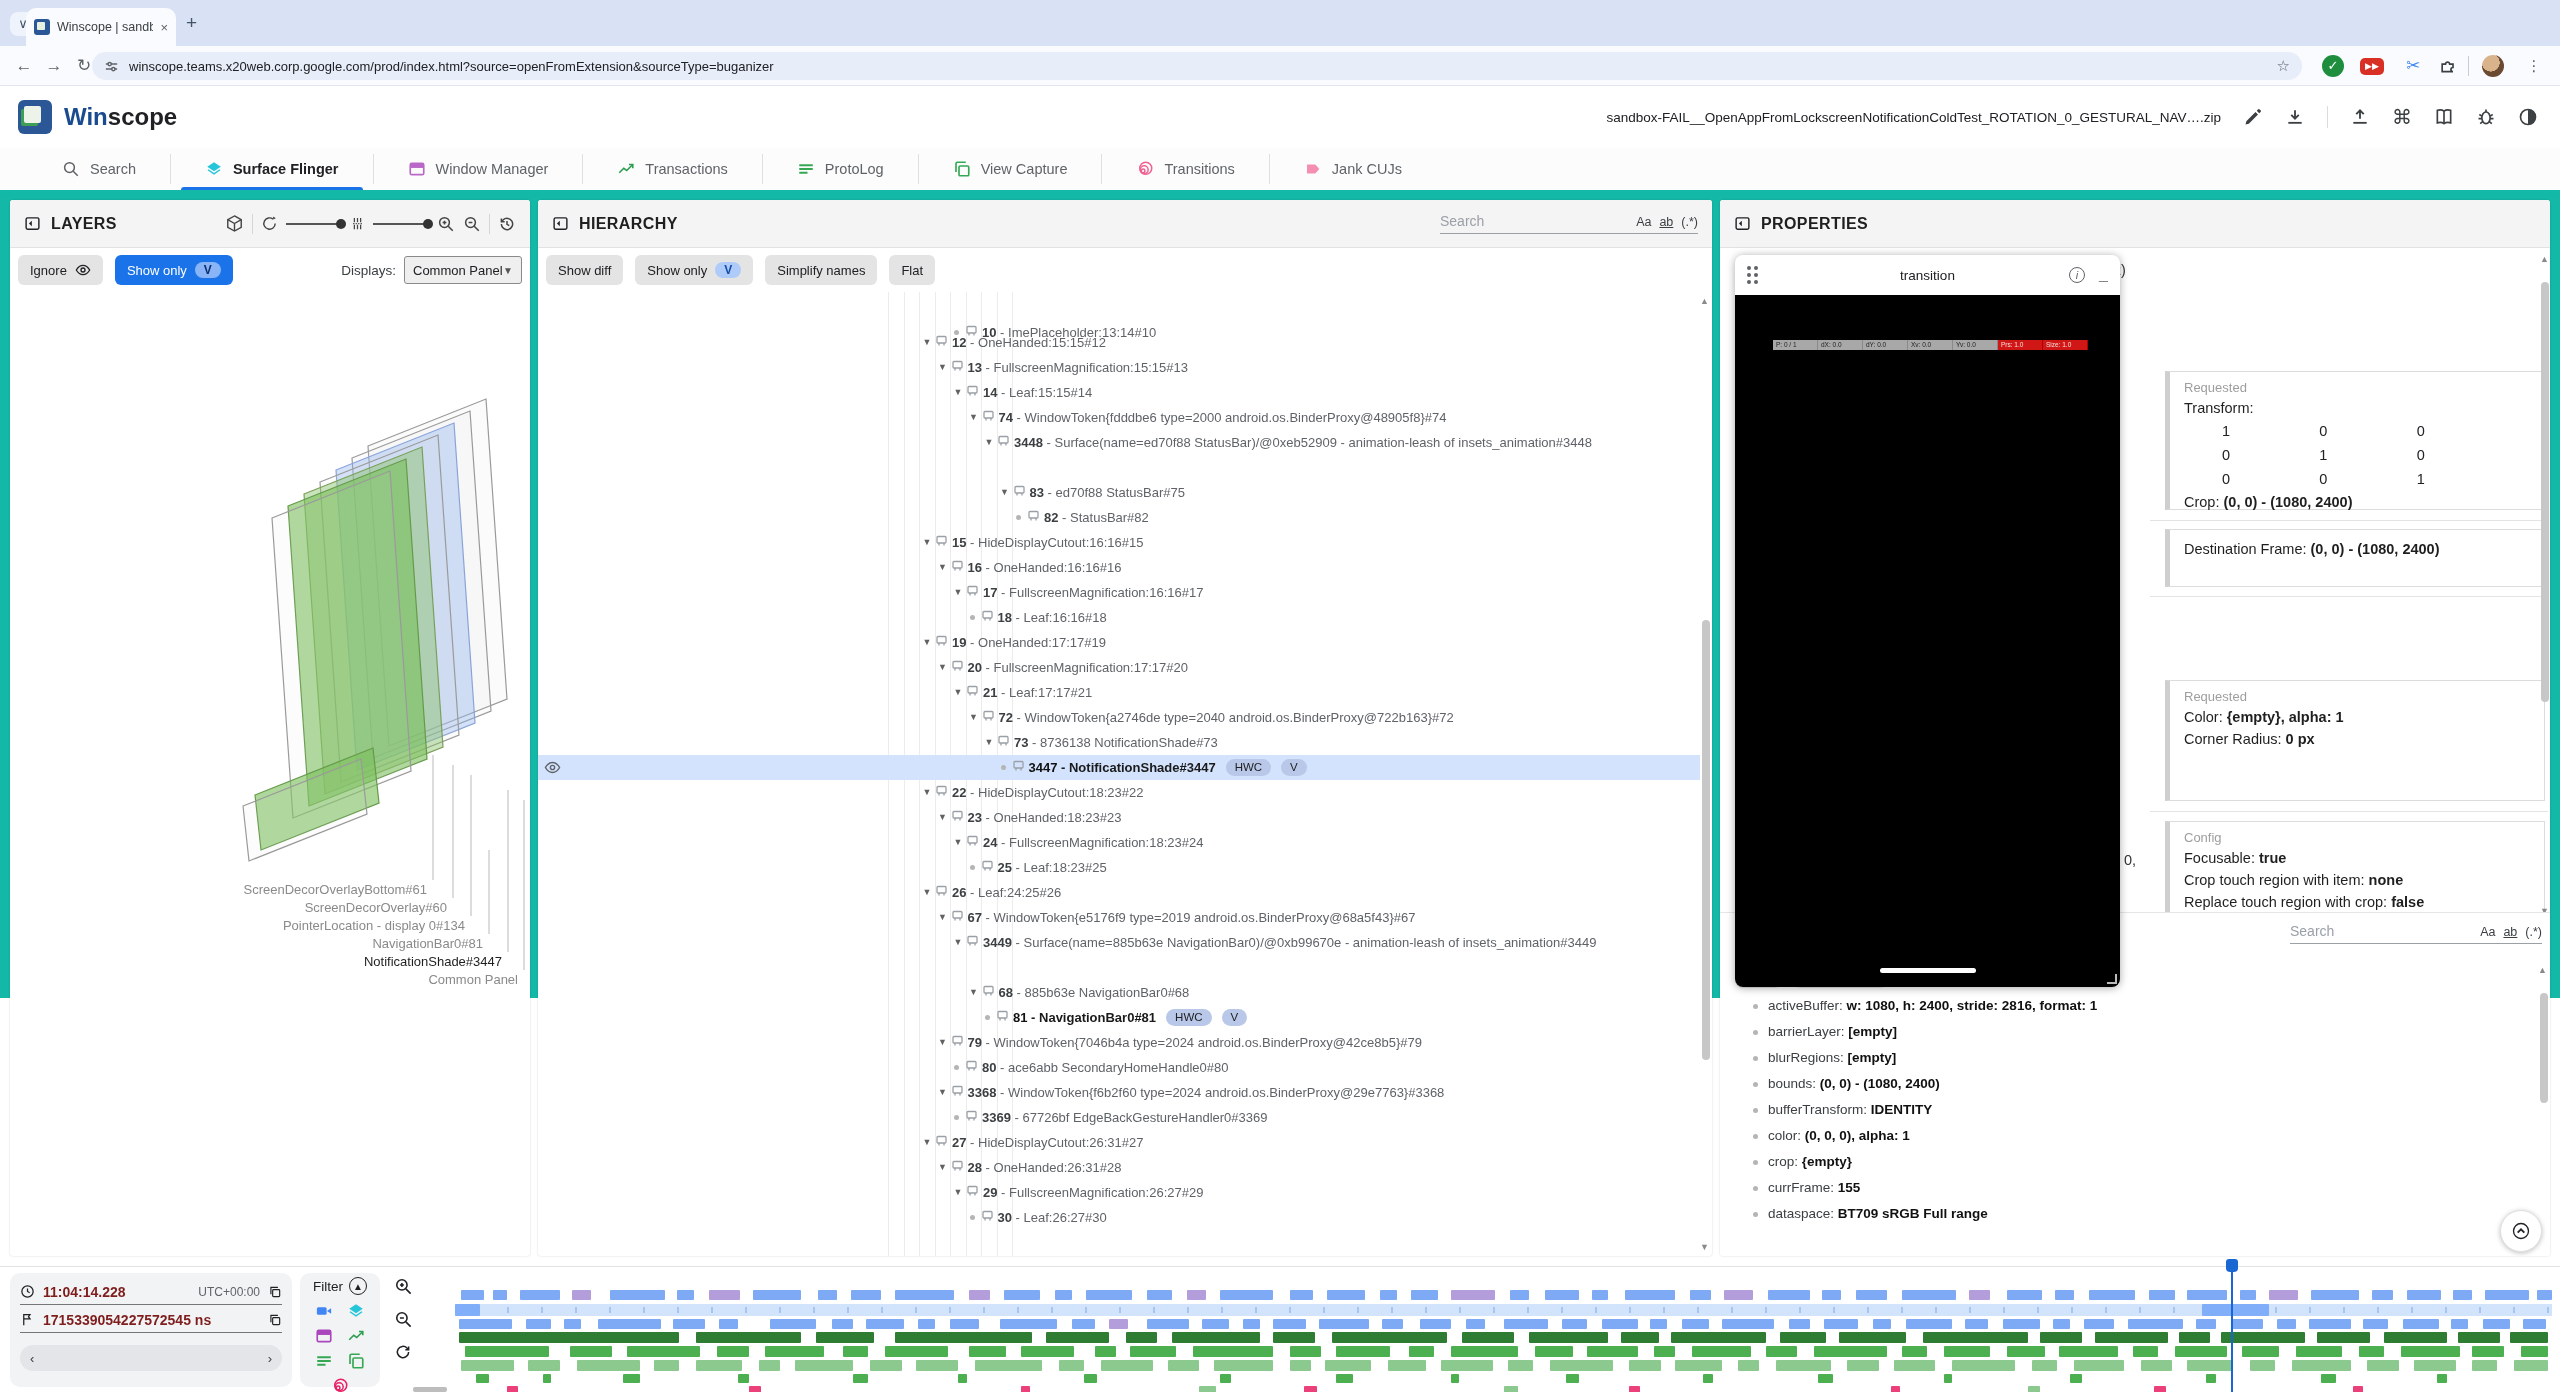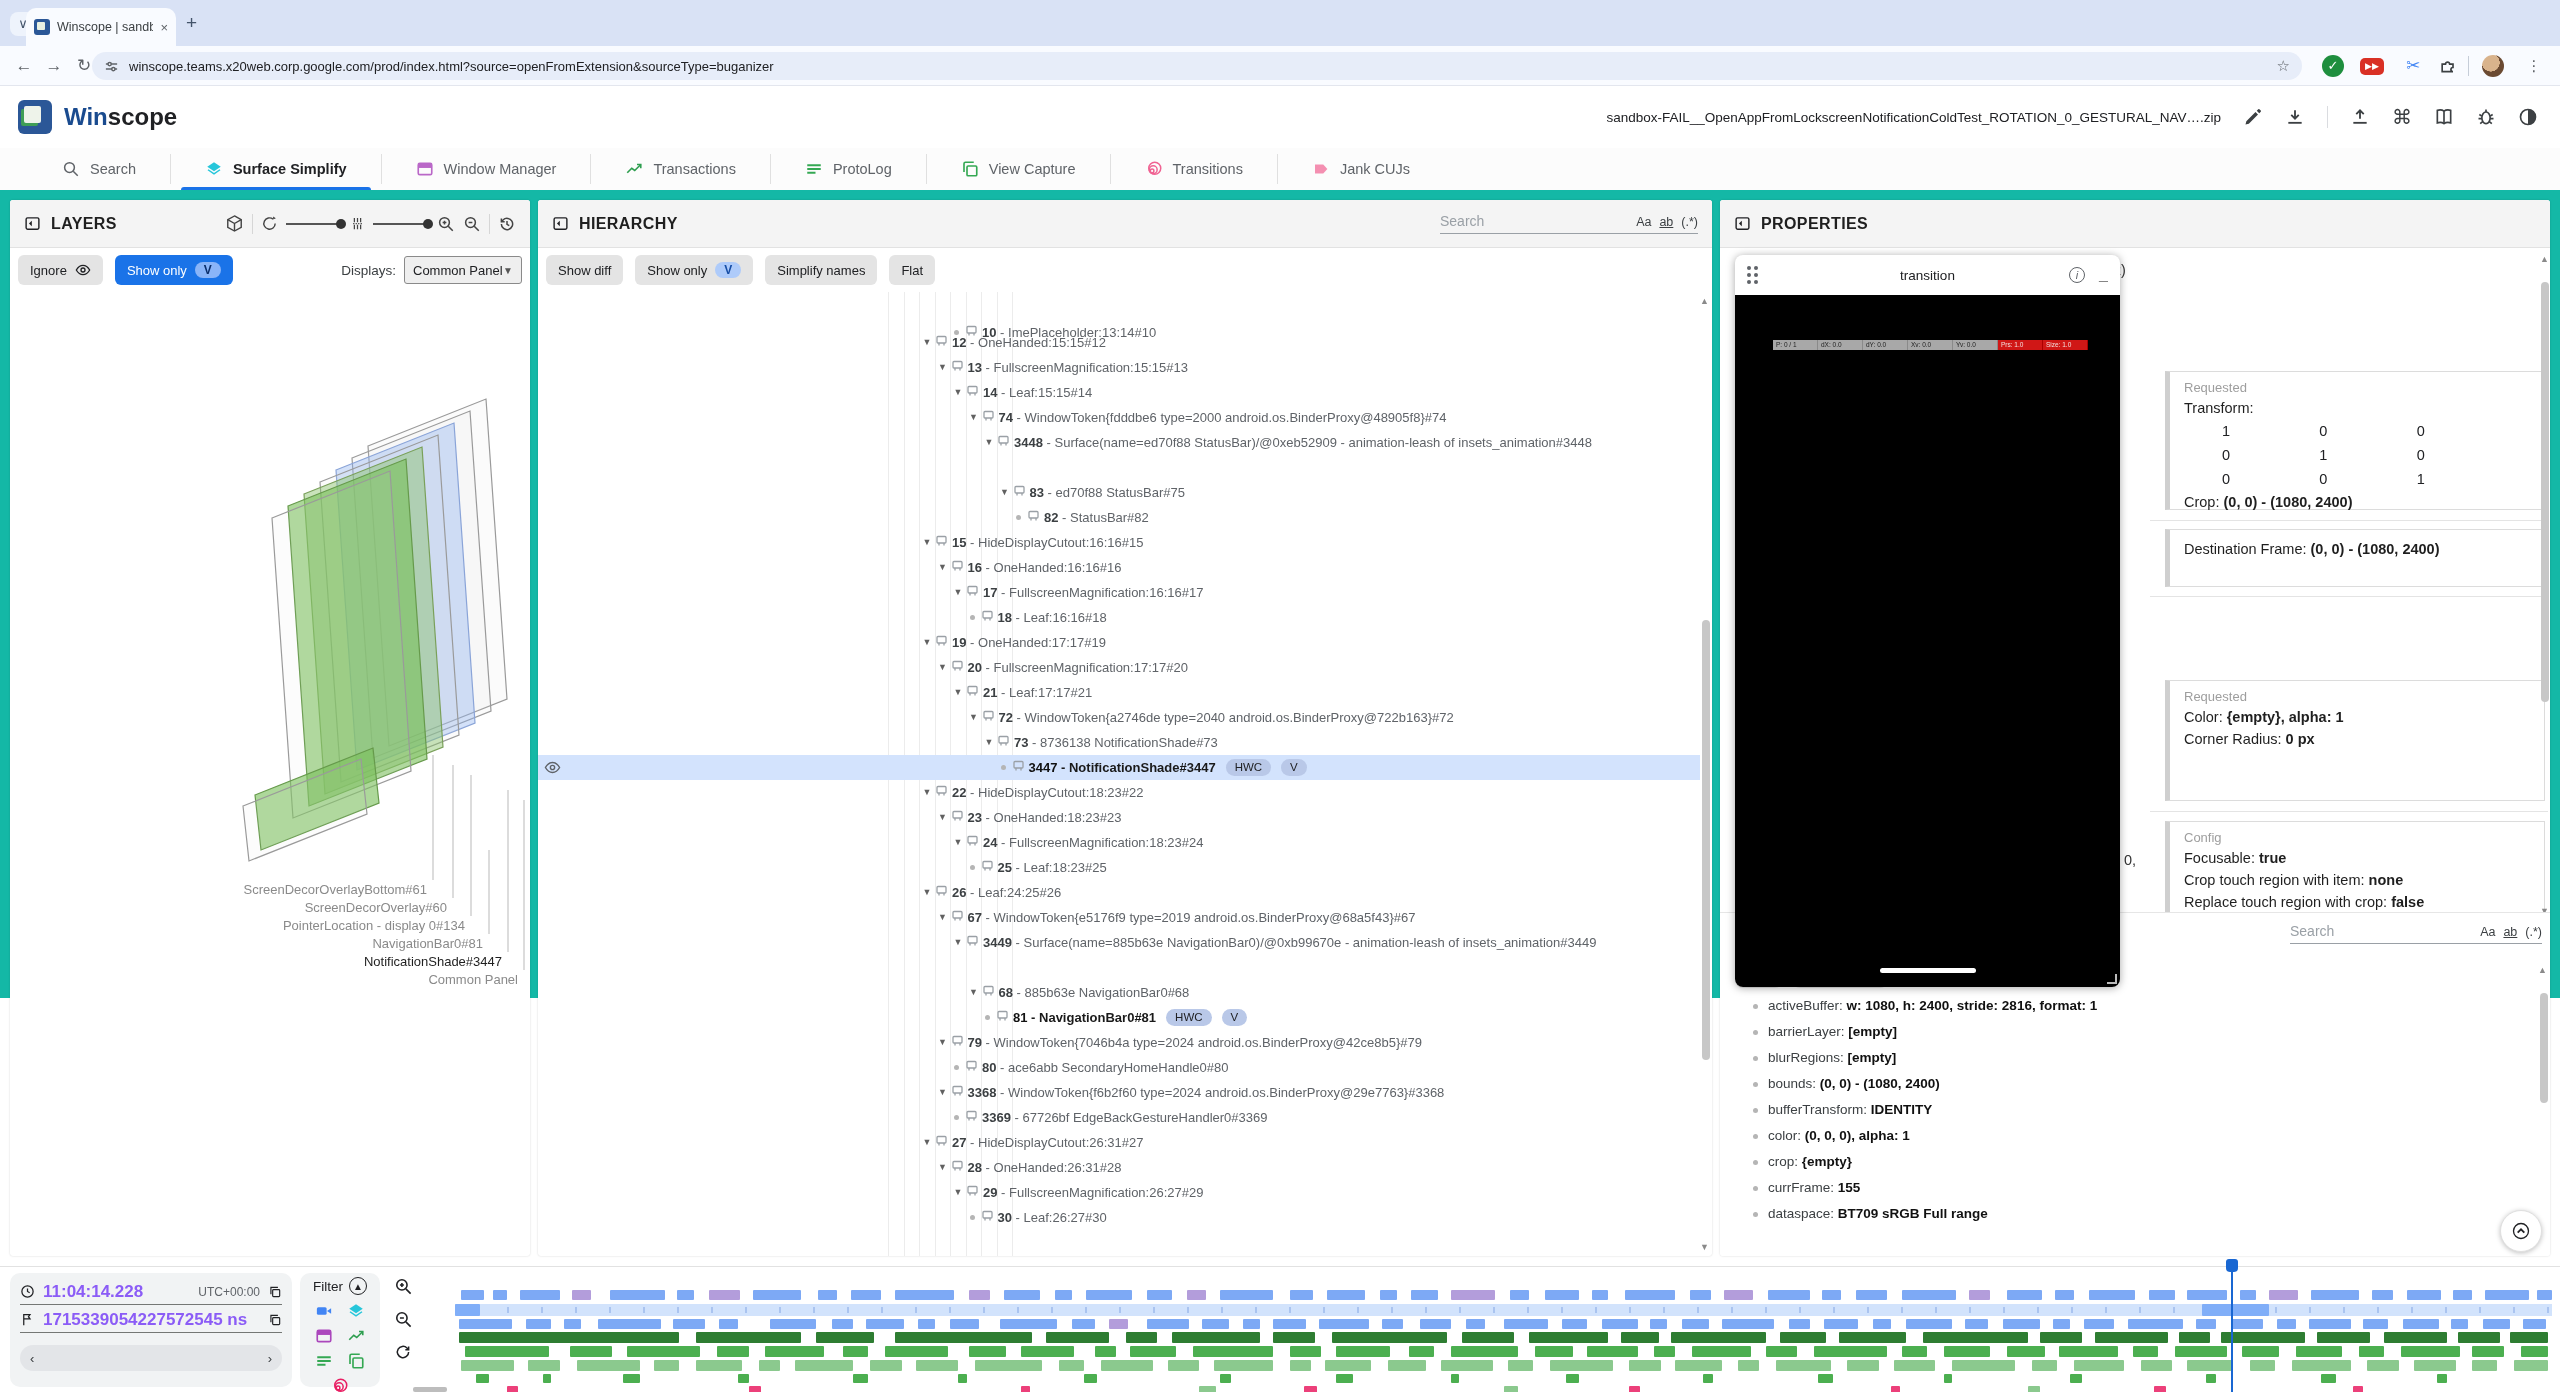--- a/index.html
+++ b/index.html
@@ -130,21 +130,21 @@
   .prow .dot { position:absolute; left:33px; top:11px; width:5px; height:5px; border-radius:50%; background:#b5b5b5; }
   .prow .k { position:absolute; left:48px; }
   .prow b { color:#111; }
   #proproot { position:absolute; left:22px; top:-36px; font-size:13.5px; color:#202124; }
   #fab { position:absolute; right:8px; bottom:4px; width:42px; height:42px; border-radius:50%; background:#fff; border:1px solid #e0e0e0; box-shadow:0 1px 5px rgba(0,0,0,.25); z-index:6; display:flex; align-items:center; justify-content:center; }
 
   
   #timeline { position:absolute; left:0; top:1266px; width:2560px; height:126px; background:#fff; border-top:1px solid #e2e2e2; }
   #timecard { position:absolute; left:10px; top:6px; width:282px; height:114px; background:#f1f3f4; border-radius:10px; padding:6px 10px; }
   .trow { display:flex; align-items:center; gap:8px; height:26px; border-bottom:1px solid #747775; margin-bottom:2px; }
-  .trow .v { font-size:17px; font-weight:600; color:#8b5cf6; }
+  .trow .v { font-size:14px; font-weight:600; color:#7f1d1d; }
   .trow .tz { margin-left:auto; font-size:12px; color:#5f6368; }
   #tscroll { margin-top:12px; height:26px; background:#e3e5e8; border-radius:13px; display:flex; align-items:center; justify-content:space-between; padding:0 10px; color:#3c4043; font-size:13px; }
   #filterbox { position:absolute; left:300px; top:6px; width:80px; height:114px; background:#f1f3f4; border-radius:10px; padding:4px 6px; }
   #filterhead { display:flex; align-items:center; justify-content:center; gap:6px; font-size:13.5px; color:#202124; }
   .circ { width:18px; height:18px; border:1.7px solid #202124; border-radius:50%; display:flex; align-items:center; justify-content:center; font-size:10px; }
   #filtergrid { display:flex; flex-wrap:wrap; justify-content:center; gap:7px 14px; margin-top:7px; }
   #zoomcol { position:absolute; left:388px; top:10px; width:30px; display:flex; flex-direction:column; gap:14px; align-items:center; color:#202124; }
   #tlcanvas { position:absolute; left:455px; top:6px; width:2097px; height:120px; }
   .seg { position:absolute; border-radius:1px; }
   #band { position:absolute; left:0; top:31px; width:100%; height:12px; background:#d2e3fc; }
@@ -238,21 +238,21 @@
           <path d="M15 15l6 6" stroke="#5f6368" stroke-width="2"></path>
         </svg>
         <span>Search</span>
       </div>
       <div class="tdiv"></div>
       <div class="tabitem active">
         <svg width="18" height="18" viewBox="0 0 24 24">
           <path d="M12 3 21 9 12 15 3 9Z" fill="#26c6da"></path>
           <path d="M4 13l8 5.5L20 13" fill="none" stroke="#26c6da" stroke-width="2"></path>
         </svg>
-        <span>Surface Simplify</span>
+        <span>Surface Flinger</span>
       </div>
       <div class="tdiv"></div>
       <div class="tabitem">
         <svg width="18" height="18" viewBox="0 0 24 24">
           <rect x="3" y="4.5" width="18" height="15" rx="2" fill="none" stroke="#ba68c8" stroke-width="2.2"></rect>
           <path d="M3 9.5h18" stroke="#ba68c8" stroke-width="2.2"></path>
           <rect x="3" y="4.5" width="18" height="5" fill="#ba68c8"></rect>
         </svg>
         <span>Window Manager</span>
       </div>

